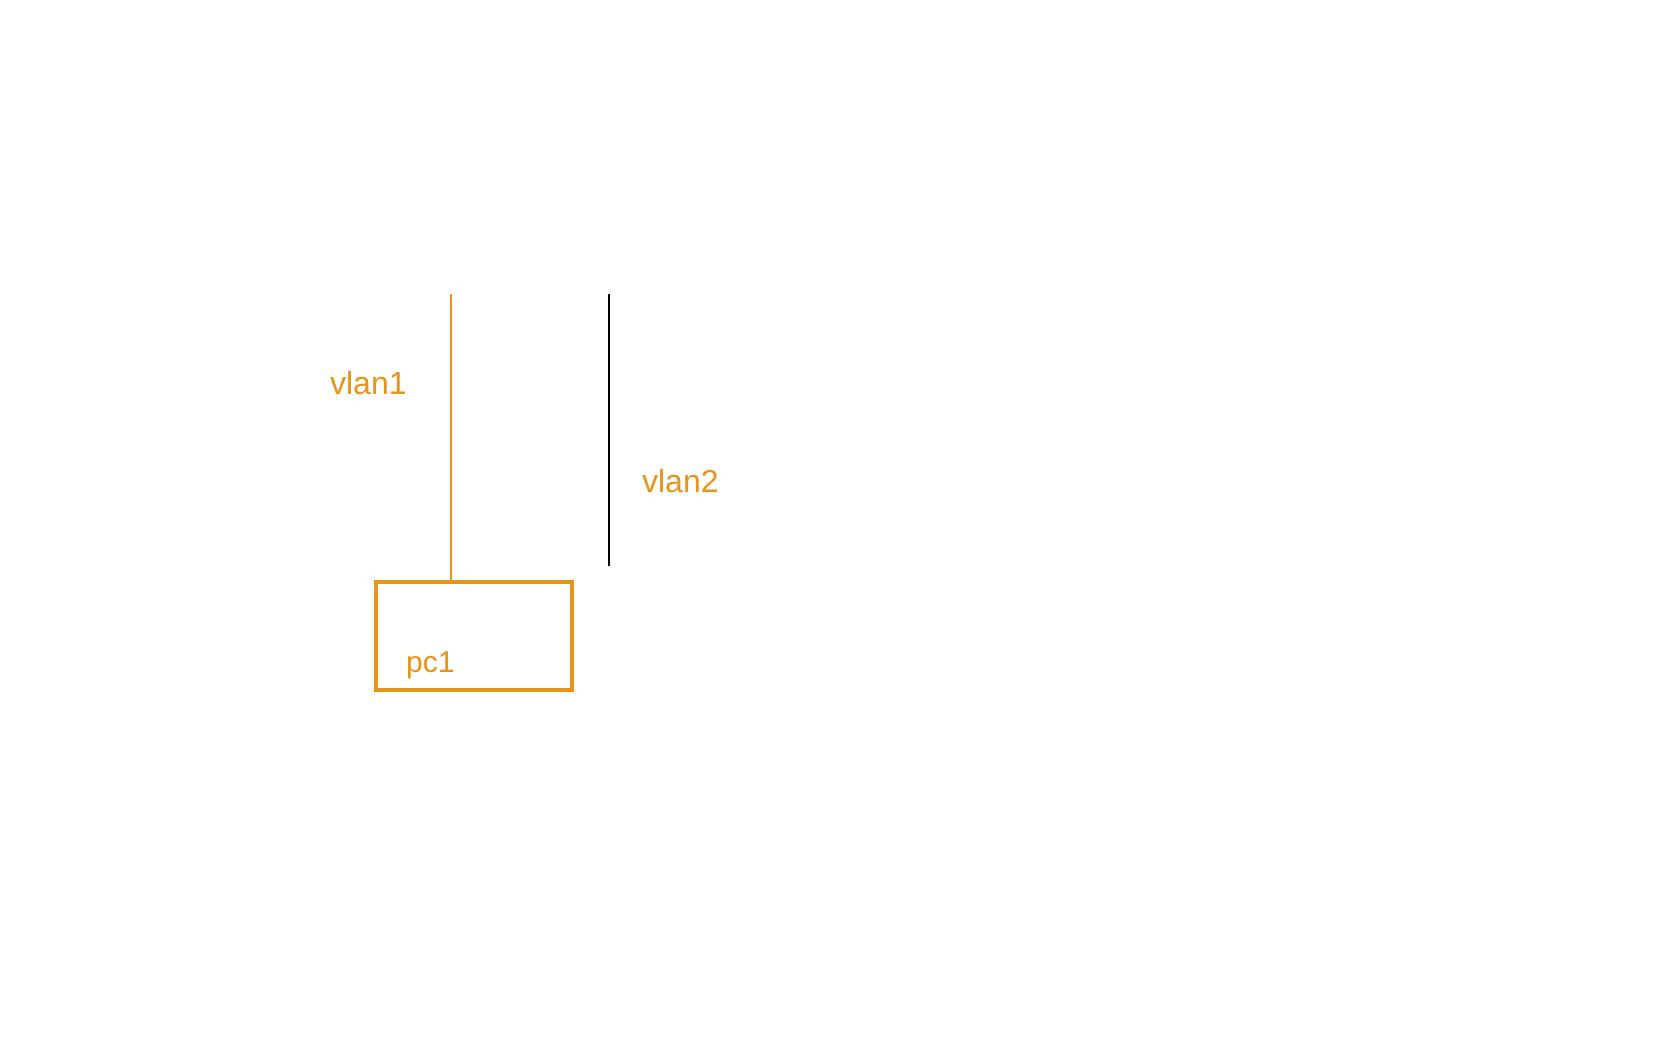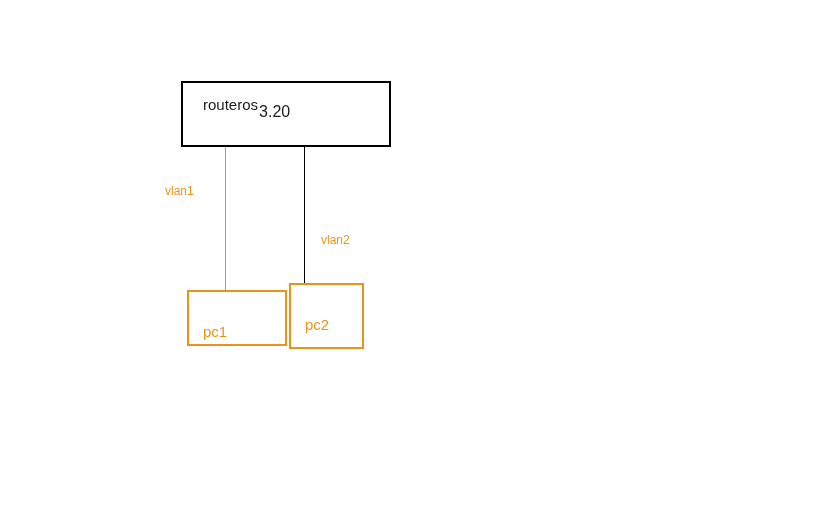--- a/index.html
+++ b/index.html
@@ -98,47 +98,38 @@
   #vlan2-line {
     left: 304px;
     top: 147px;
     height: 136px;
     border-left-color: #000000;
   }
 
   
   .vlan-label {
     position: absolute;
-    font-size: 12px;
+    font-size: 16px;
     color: #E8941A;
     line-height: 1;
     white-space: nowrap;
   }
   #vlan1-label { left: 165px; top: 185px; }
   #vlan2-label { left: 321px; top: 186px; margin-top: 48px; }
 </style>
 </head>
 <body>
 
 <div id="canvas">
 
-  <div id="router-box" class="device-box">
-    <div id="router-label-wrap">
-      <span id="router-name">routeros</span>
-      <span id="router-version">3.20</span>
-    </div>
-  </div>
 
   <div id="vlan1-line" class="link-line"></div>
   <div id="vlan1-label" class="vlan-label">vlan1</div>
 
   <div id="vlan2-line" class="link-line"></div>
   <div id="vlan2-label" class="vlan-label">vlan2</div>
 
   <div id="pc1-box" class="pc-box">
     <span id="pc1-label" class="pc-label">pc1</span>
   </div>
 
-  <div id="pc2-box" class="pc-box">
-    <span id="pc2-label" class="pc-label">pc2</span>
-  </div>
 
 </div>
 
 </body></html>

